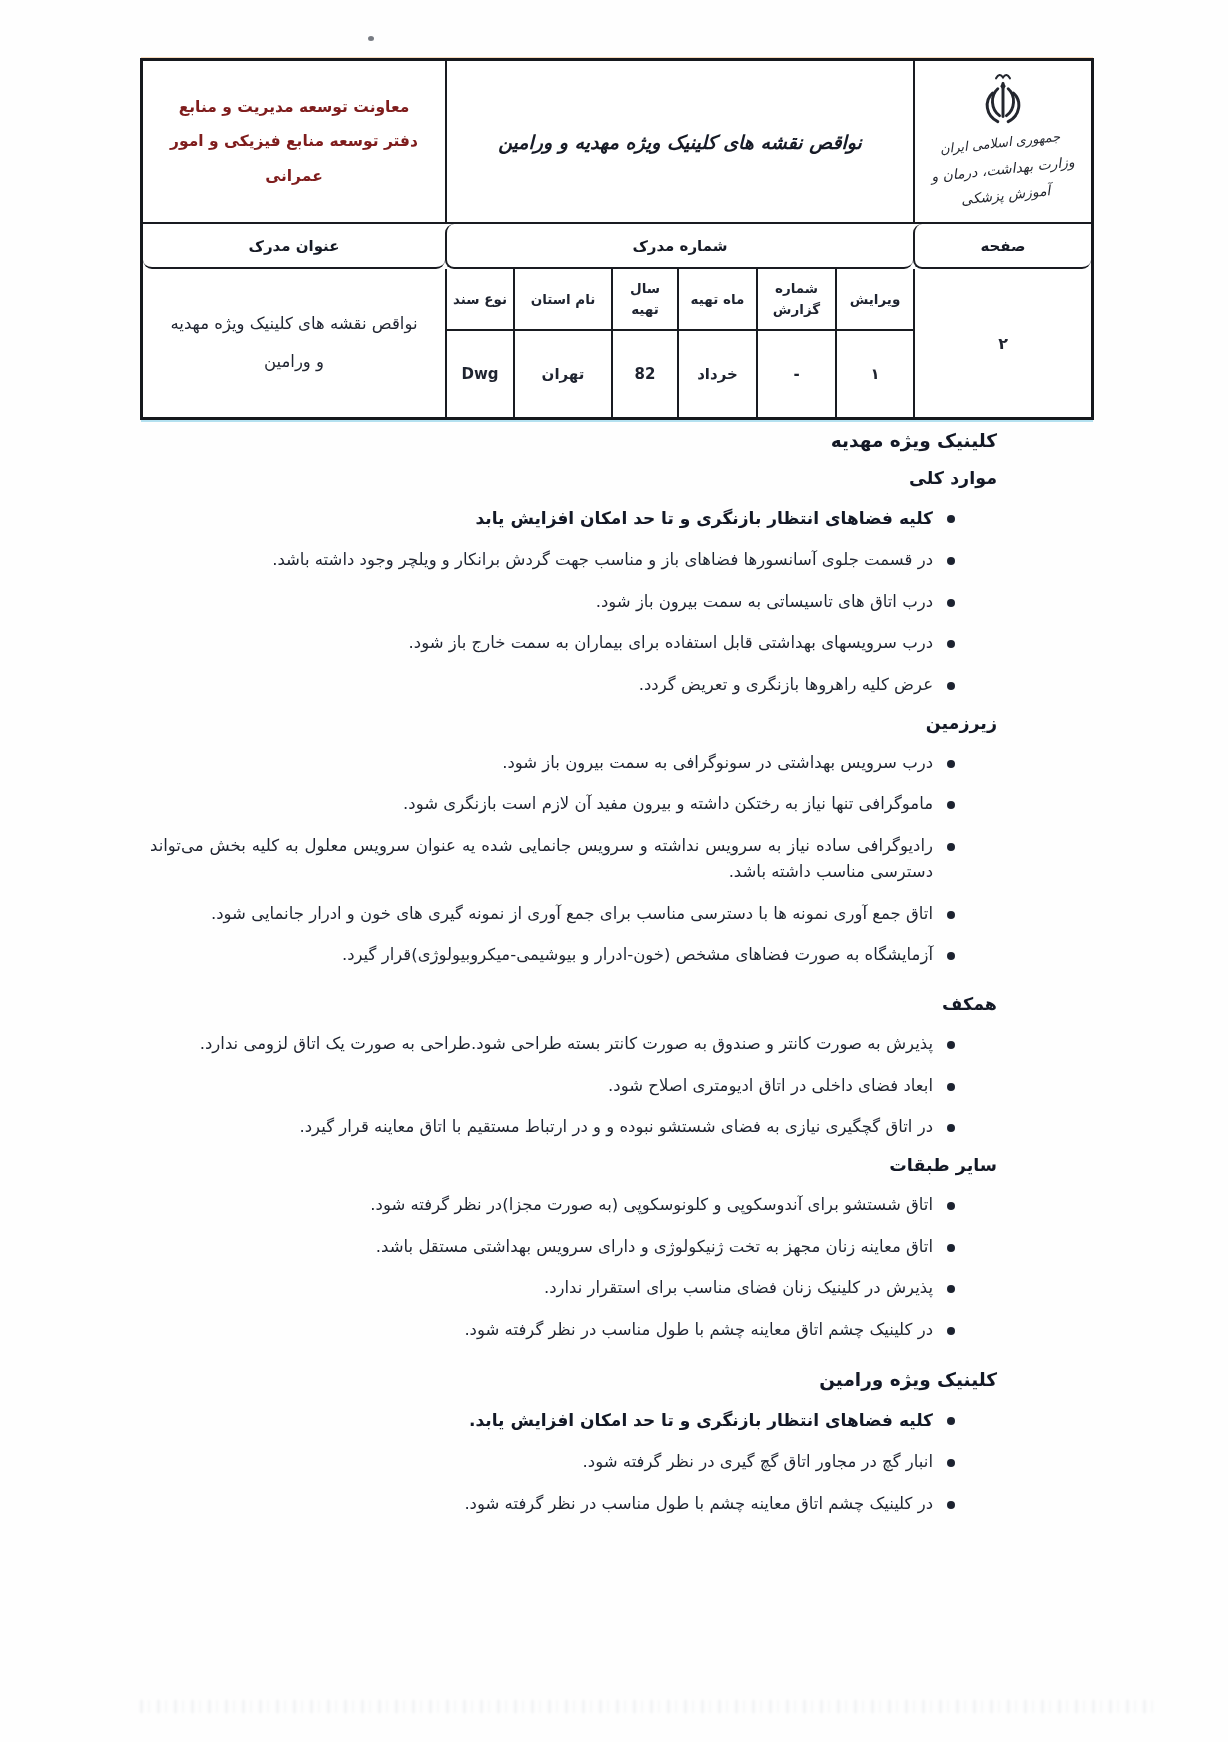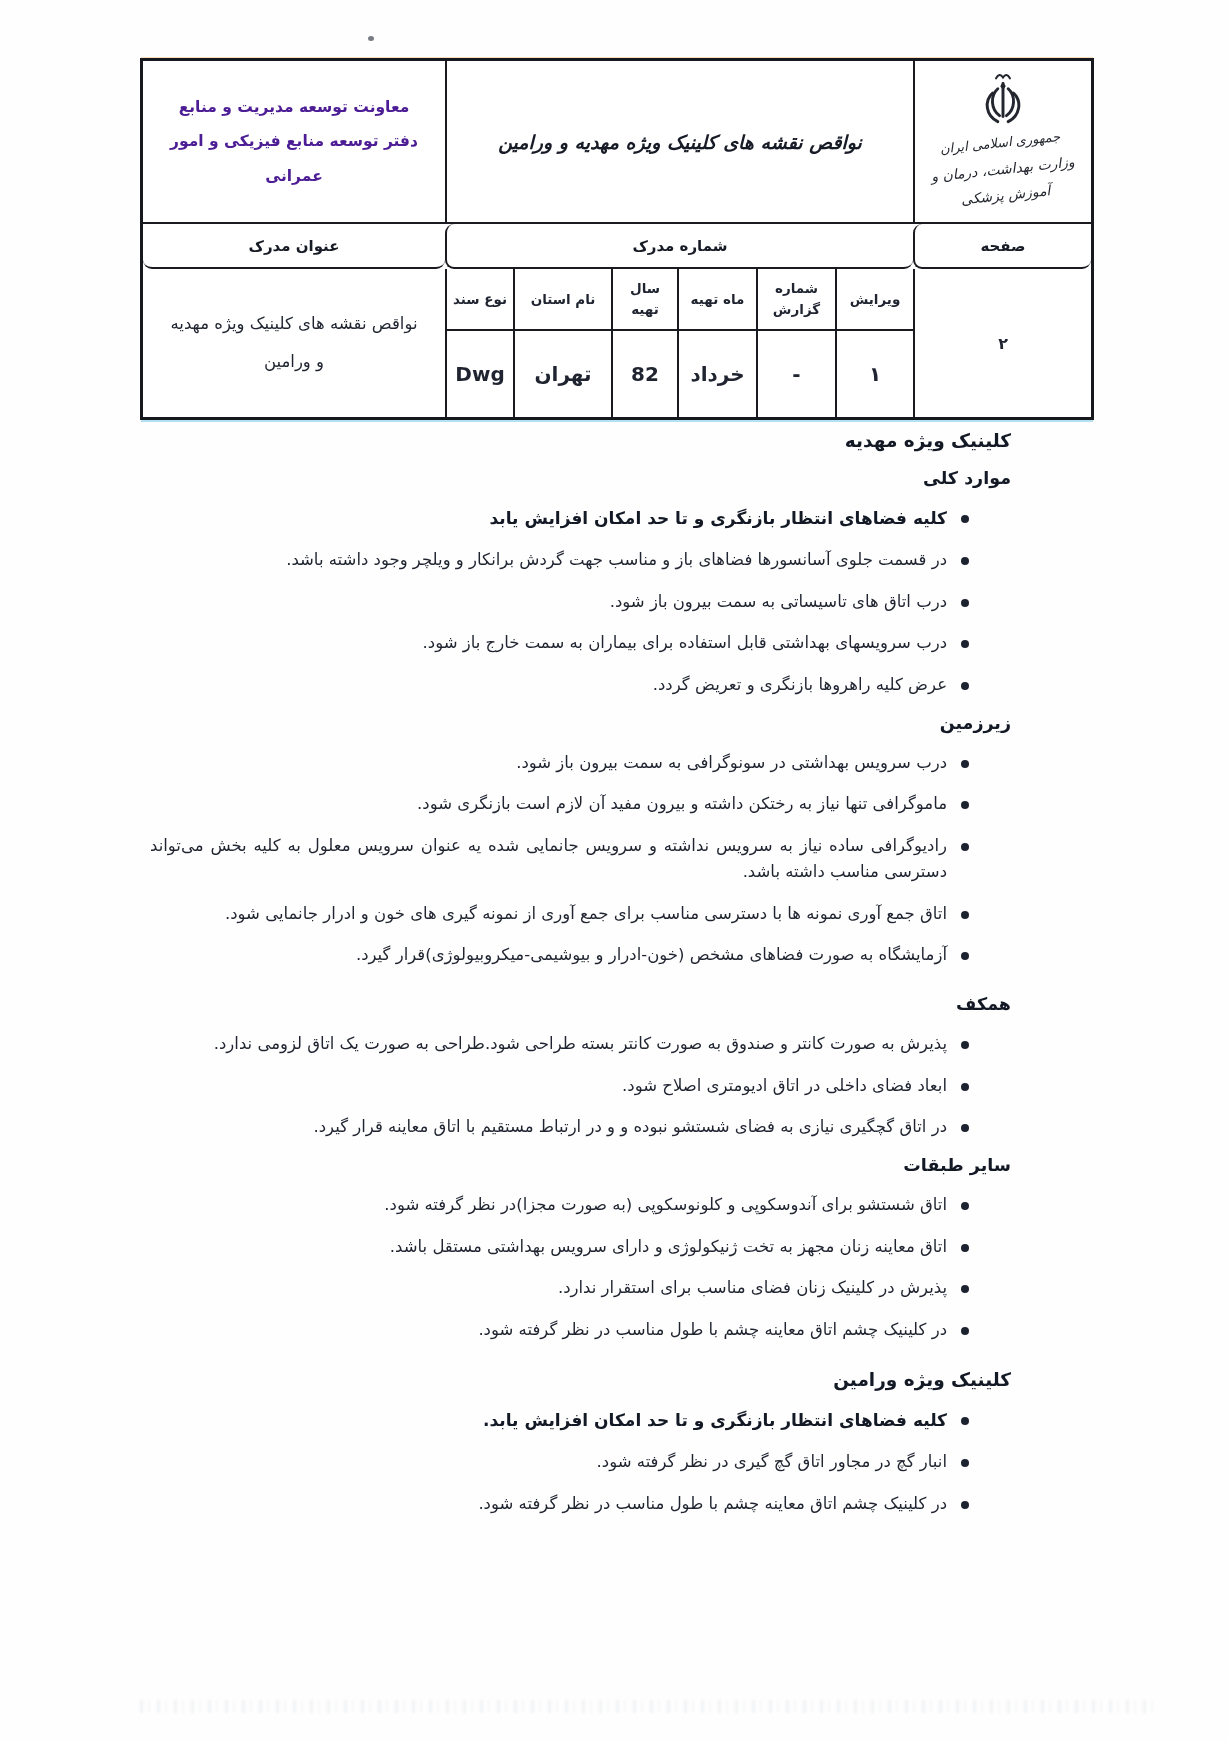--- a/index.html
+++ b/index.html
@@ -16,36 +16,36 @@
   .cell{display:flex;align-items:center;justify-content:center;box-sizing:border-box;}
   .vline{border-left:2.5px solid #191b21;}
   .hline{border-bottom:2.5px solid #191b21;}
 
   .emblem-cell{flex-direction:column;justify-content:flex-start;padding-top:10px;}
   .org{font-style:italic;text-align:center;transform:rotate(-6deg);line-height:1.9;color:#23262e;margin-top:2px;}
   .org .l1{font-size:13px;}
   .org .l2{font-size:14px;}
 
   .title-cell{font-weight:bold;font-style:italic;font-size:19px;color:#171b26;padding:0 18px;text-align:center;}
-  .dept-cell{font-weight:bold;font-size:15.5px;line-height:2.2;text-align:center;color:#4c1d95;}
+  .dept-cell{font-weight:bold;font-size:15.5px;line-height:2.2;text-align:center;color:#7f1d1d;}
   .label-cell{font-weight:bold;font-size:15px;color:#171b26;border-radius:9px;}
   .doc-title-cell{font-size:16.5px;line-height:2.3;text-align:center;padding:0 26px;}
   .pageno-cell{font-size:16px;font-weight:bold;}
 
   .subtable{display:grid;direction:rtl;width:100%;height:100%;
             grid-template-columns:78px 79px 79px 66px 98px 1fr;
             grid-template-rows:62px 1fr;}
   .subtable>div{display:flex;align-items:center;justify-content:center;box-sizing:border-box;
                 border-left:2.5px solid #191b21;text-align:center;}
   .subtable>div:nth-child(6n){border-left:none;}
   .sh{border-bottom:2.5px solid #191b21;font-weight:bold;font-size:13.5px;line-height:1.55;padding:2px 3px;}
-  .sv{font-weight:bold;font-size:20px;}
+  .sv{font-weight:bold;font-size:15px;}
 
   
-  .content{position:absolute;top:430px;right:217px;left:150px;direction:rtl;}
+  .content{position:absolute;top:430px;right:231px;left:150px;direction:rtl;}
   .h1{font-weight:bold;font-size:18.5px;color:#141926;margin:0 0 17px;}
   .h2{font-weight:bold;font-size:17.5px;color:#141926;margin:2px 0 17px;}
   .li{position:relative;padding-right:64px;margin:0 0 15px;font-size:16.5px;line-height:1.6;
       text-align:justify;color:#1f2430;}
   .li .dot{position:absolute;right:42px;top:10px;width:8px;height:8px;border-radius:50%;background:#1c2230;}
   .li.b .txt{font-weight:bold;font-size:17px;color:#141926;margin-left:12px;}
   .mt{margin-top:26px;}
 
   
   .spot{position:absolute;left:368px;top:36px;width:6px;height:5px;border-radius:50%;

